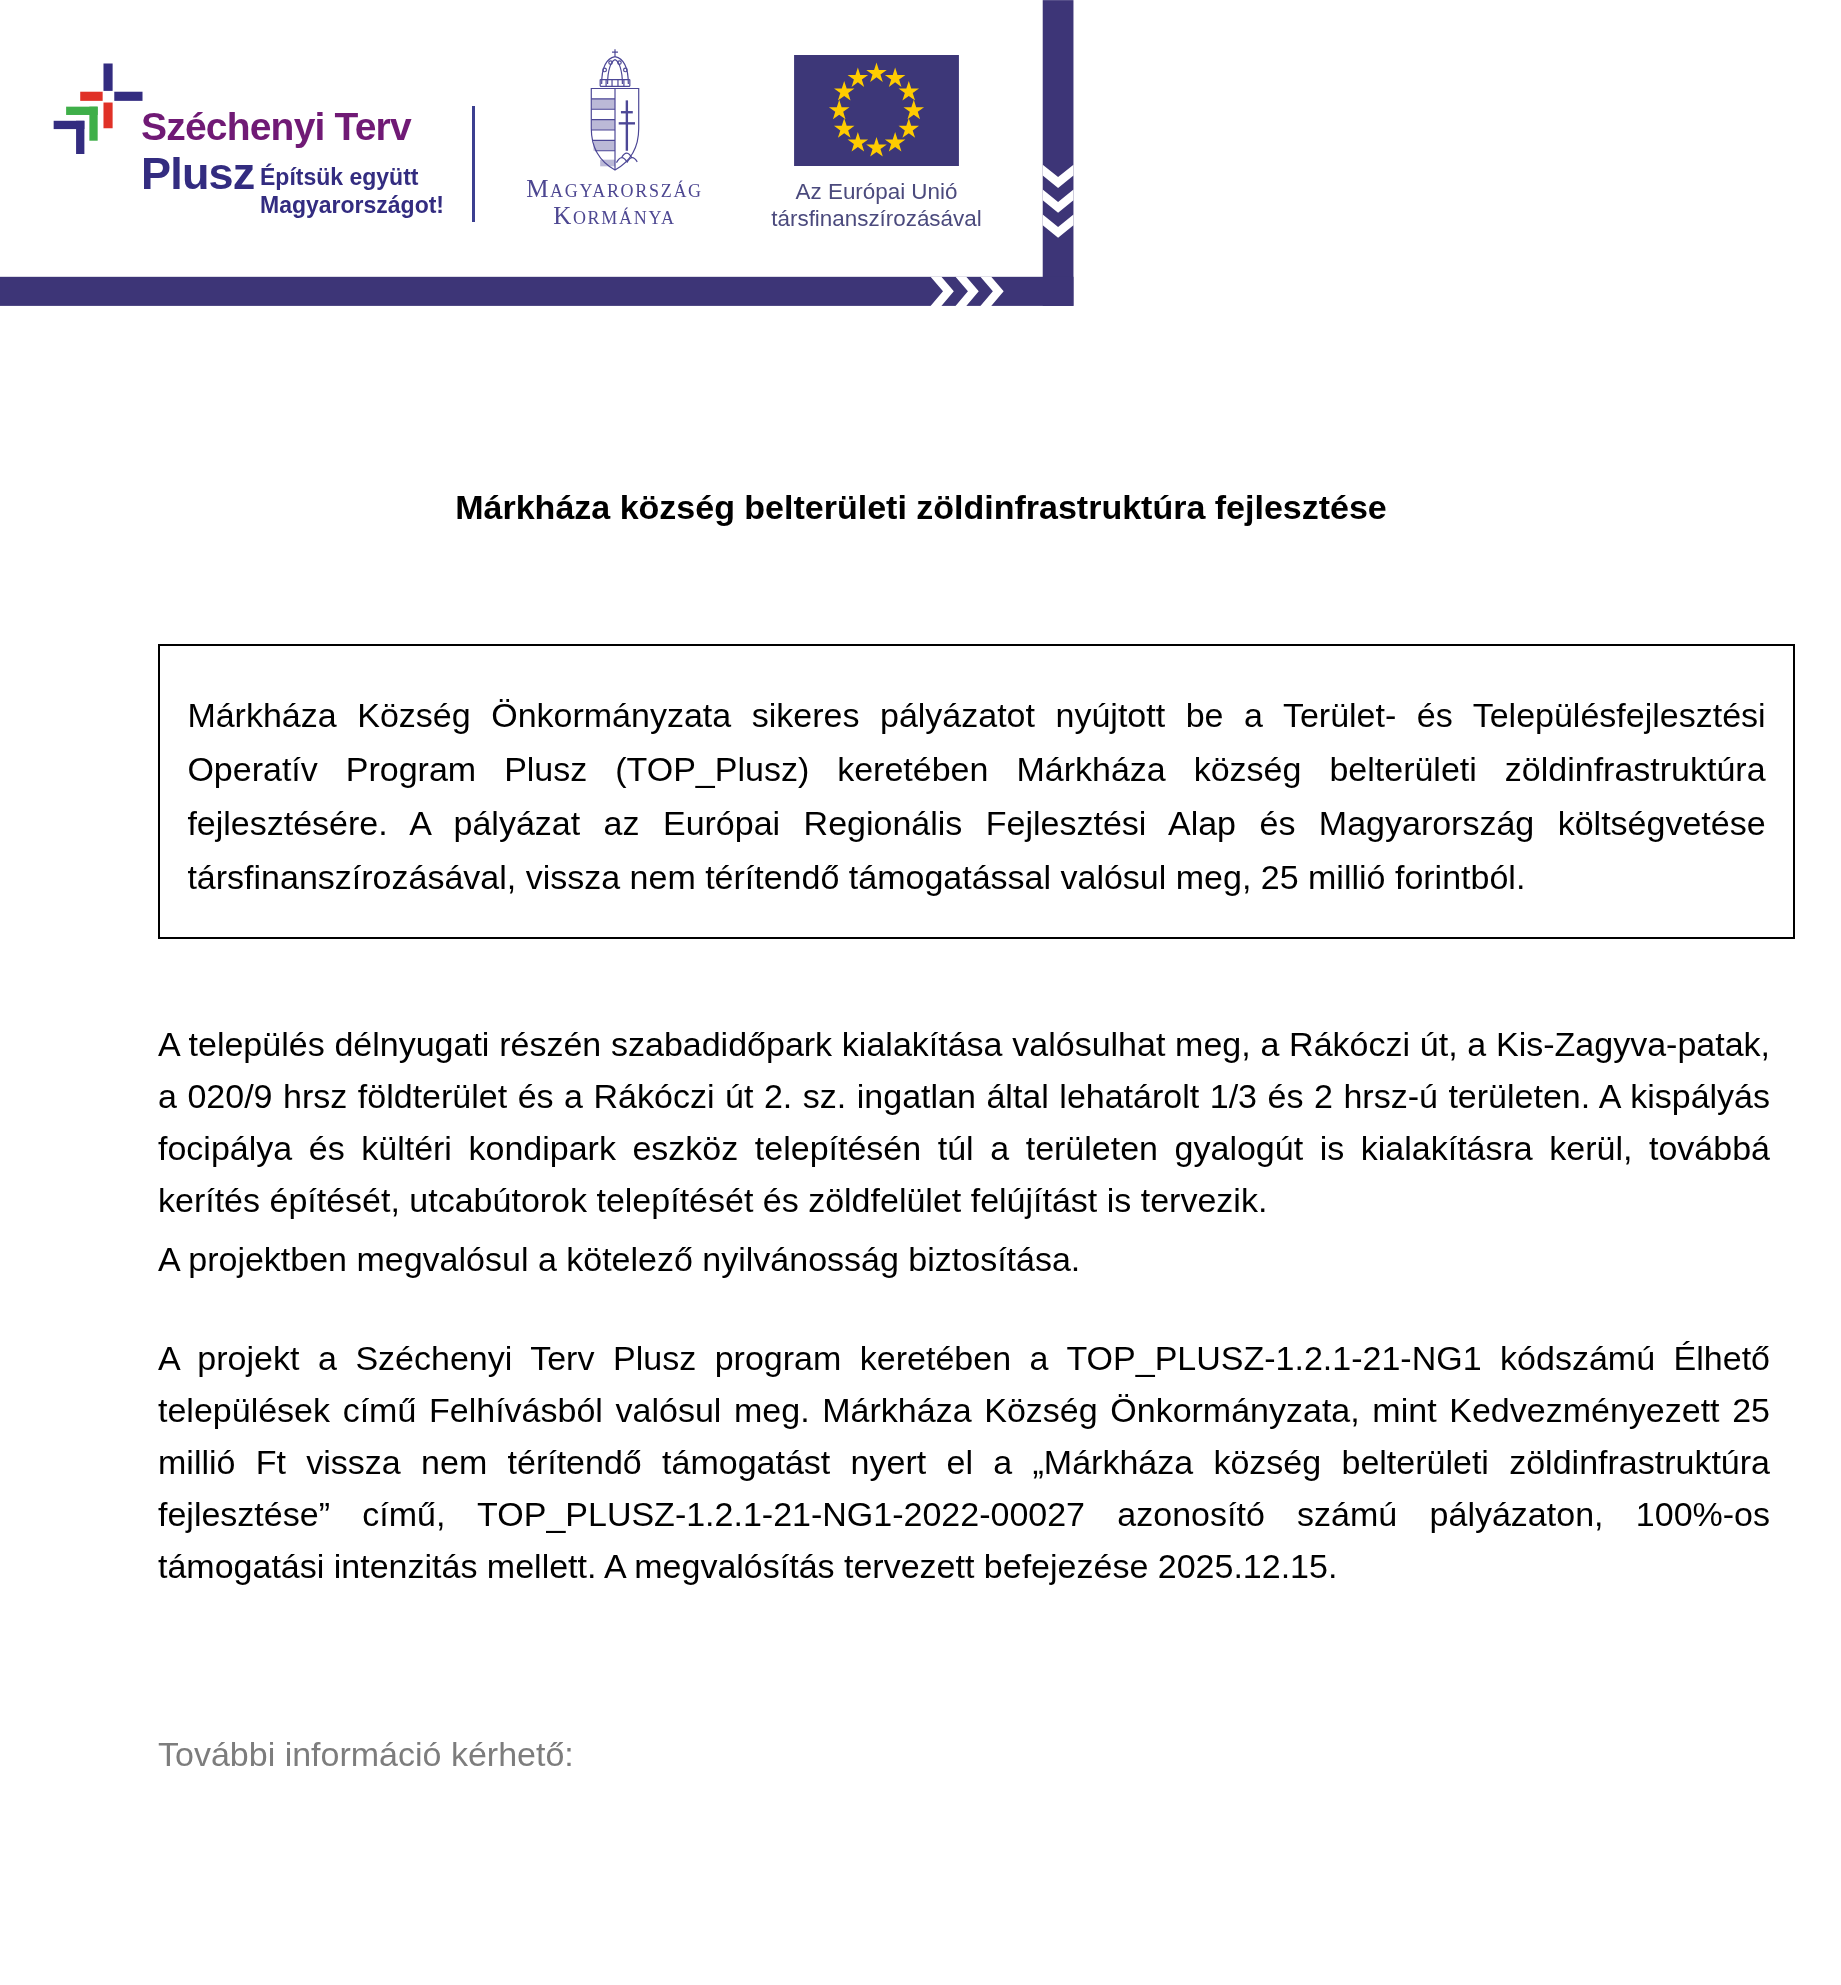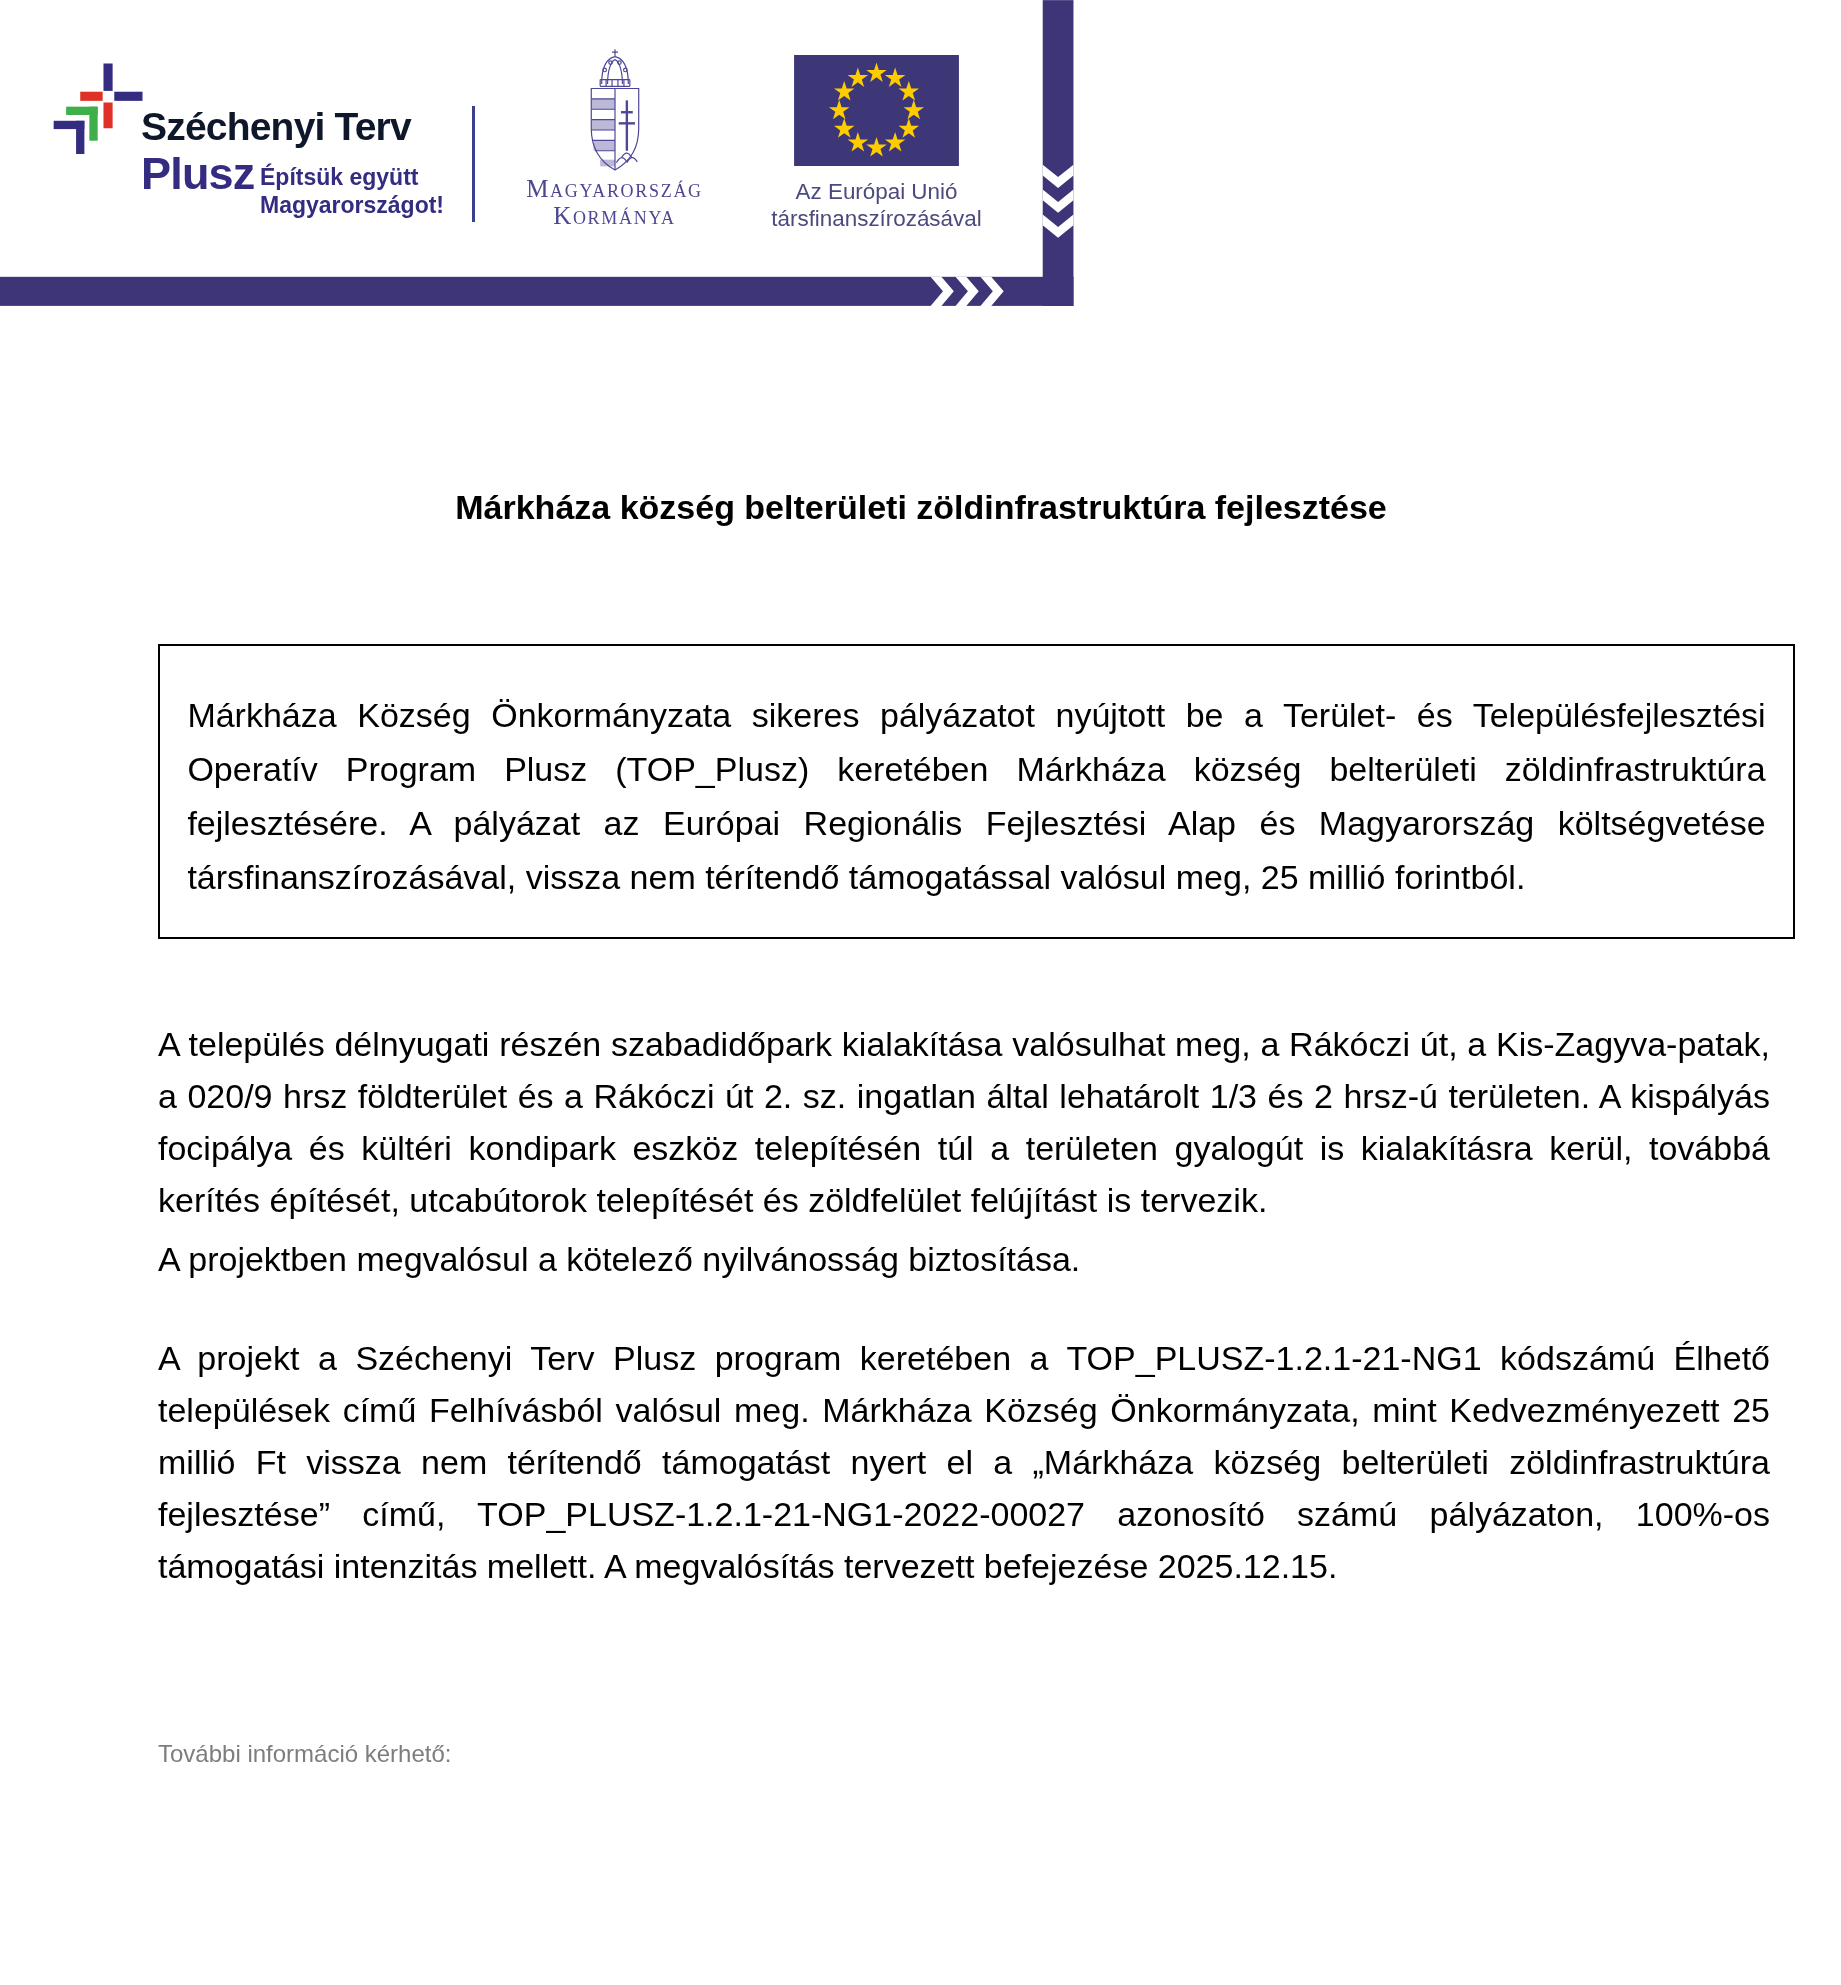--- a/index.html
+++ b/index.html
@@ -1,21 +1,21 @@
 <!DOCTYPE html>
 <html lang="hu" style="font-size:13.3px"><head>
 <meta charset="utf-8">
 <style>
   html,body{margin:0;padding:0;background:#fff;}
   .page{position:relative;width:1842px;height:1985px;background:#ffffff;overflow:hidden;
         font-family:"Liberation Sans",sans-serif;color:#000;}
 
   
   .sz-mark{position:absolute;left:52px;top:60px;}
-  .sz-name1{position:absolute;left:141px;top:105px;font-size:39px;font-weight:700;color:#0f172a;letter-spacing:-0.8px;}
+  .sz-name1{position:absolute;left:141px;top:105px;font-size:39px;font-weight:700;color:#701a75;letter-spacing:-0.8px;}
   .sz-name2{position:absolute;left:141px;top:148px;font-size:45px;font-weight:700;color:#332c80;letter-spacing:-0.8px;}
   .sz-tag{position:absolute;left:260px;top:163px;font-size:23px;font-weight:700;color:#332c80;line-height:28px;}
   .hdr-divider{position:absolute;left:472px;top:106px;width:2.5px;height:116px;background:#3c3f90;}
 
   .gov{position:absolute;left:513px;top:47px;width:203px;text-align:center;}
   .gov svg{display:block;margin:0 auto;}
   .gov-text{margin-top:3.3px;font-family:"Liberation Serif",serif;font-variant:small-caps;
             color:#4d4791;font-size:25px;line-height:26.6px;letter-spacing:1.7px;}
 
   .eu{position:absolute;left:750px;top:55px;width:253px;text-align:center;}
@@ -31,21 +31,21 @@
   .intro-box{position:absolute;left:158px;top:644px;width:1637px;box-sizing:border-box;
              border:2.5px solid #000;padding:42px 27.4px 33px 27.4px;}
   .intro-box p{margin:0;font-size:34px;line-height:54px;text-align:justify;}
 
   .body-p{position:absolute;left:158px;width:1612px;margin:0;
           font-size:34px;line-height:52px;text-align:justify;}
   .p2{top:1018px;}
   .p3{top:1233px;text-align:left;}
   .p4{top:1332px;}
 
-  .contact{position:absolute;left:158px;top:1728px;font-size:24px;line-height:52px;color:#7d7d7d;}
+  .contact{position:absolute;left:158px;top:1728px;font-size:34px;line-height:52px;color:#7d7d7d;}
 </style>
 </head>
 <body>
 
 <div class="page">
 
   <header>
 
     <svg class="sz-mark" width="93" height="95" viewBox="0 0 112 114">
       <rect x="62" y="4" width="11" height="33" fill="#332c80"></rect>

